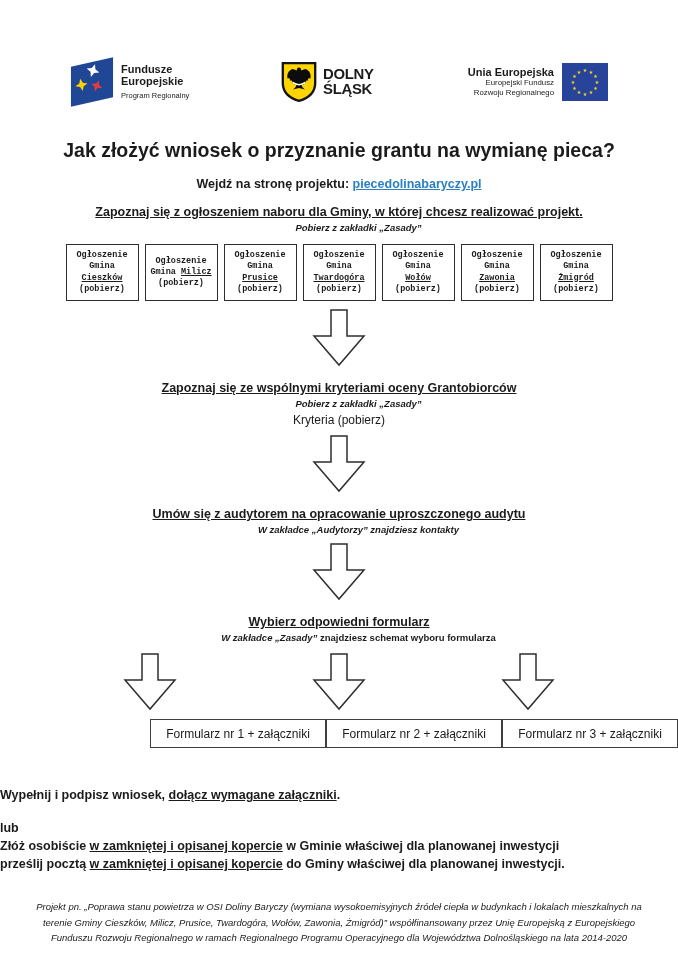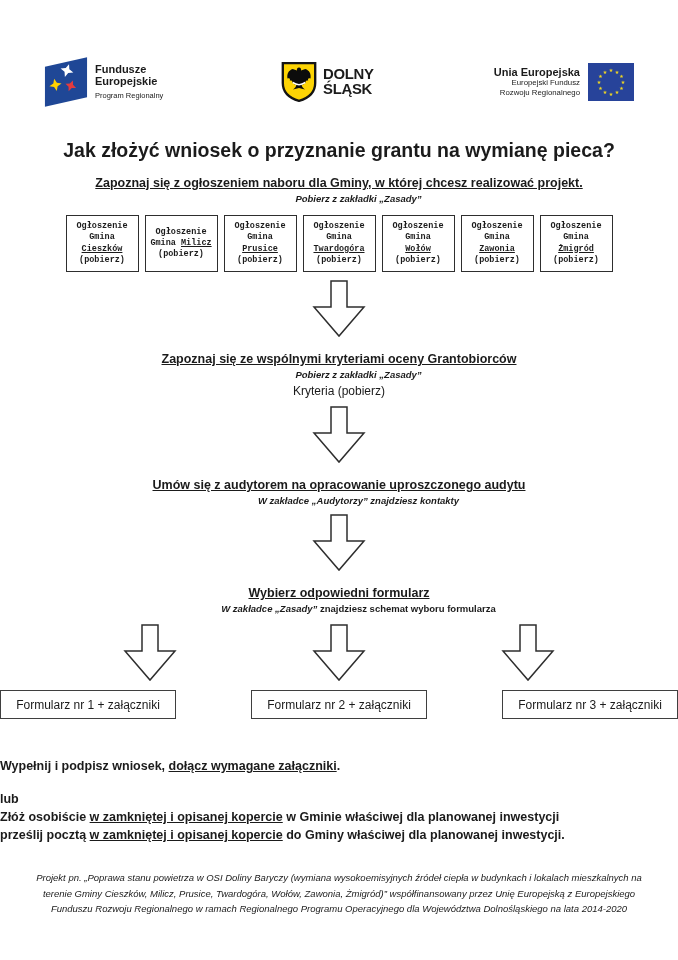--- a/index.html
+++ b/index.html
@@ -2,21 +2,21 @@
 <html lang="pl"><head>
 <meta charset="utf-8">
 <style>
   html,body{margin:0;padding:0;background:#ffffff;}
   .page{
     position:relative;width:678px;height:960px;margin:0 auto;background:#fff;
     font-family:"Liberation Sans","DejaVu Sans",sans-serif;color:#1b1b1b;
     overflow:hidden;box-sizing:border-box;padding-top:55px;
   }
   
-  .logos{margin:0 44px;height:54px;display:flex;align-items:center;justify-content:space-between;}
+  .logos{margin:0 70px;height:54px;display:flex;align-items:center;justify-content:space-between;}
   .logo{display:flex;align-items:center;}
   .fe-text{margin-left:7px;}
   .fe-title{font-weight:bold;font-size:11px;line-height:1.08;}
   .fe-title span{display:block;}
   .fe-sub{font-size:7.5px;margin-top:3px;}
   .pl-flag{width:56px;height:37px;border:1px solid #d9d9d9;box-sizing:border-box;}
   .pl-flag .w{height:50%;background:#fff;}
   .pl-flag .r{height:50%;background:#d2203a;}
   .pl-text{margin-left:9px;font-weight:bold;font-size:11.5px;line-height:1.12;}
   .pl-text span{display:block;}
@@ -42,21 +42,21 @@
     display:flex;flex-direction:column;align-items:center;justify-content:center;
     text-align:center;font-size:8.5px;font-weight:bold;line-height:1.32;cursor:pointer;
   }
   .gbox .gl:empty{display:none;}
   .u{text-decoration:underline;}
   
   .arrow{display:block;margin:8px auto 0;}
   .arrow-row{margin-top:10px;padding:0 123px;display:flex;justify-content:space-between;}
   .arrow-row .arrow{margin:0;}
   
-  .form-row{margin-top:8px;display:flex;justify-content:space-between;gap:13px;}
+  .form-row{margin-top:8px;display:flex;justify-content:flex-end;}
   .fbox{
     width:176px;height:29px;border:1.5px solid #3f3f3f;box-sizing:border-box;
     display:flex;align-items:center;justify-content:center;font-size:12px;cursor:pointer;
   }
   
   .final{margin-top:40px;font-size:12.5px;font-weight:bold;}
   .final-l1{margin-bottom:17px;}
   .final-grp{line-height:1.45;}
   
   .footer{
@@ -121,20 +121,21 @@
           <text x="11" y="21">★</text>
             <text x="12.6" y="15">★</text>
             <text x="17" y="10.6">★</text>
         </g>
       </svg>
     </div>
   </header>
 
   <h1 class="title">Jak złożyć wniosek o przyznanie grantu na wymianę pieca?</h1>
 
+  <p class="intro"><span>Wejdź na stronę projektu: </span><a class="link">piecedolinabaryczy.pl</a></p>
 
   <div class="step">
     <div class="step-h">Zapoznaj się z ogłoszeniem naboru dla Gminy, w której chcesz realizować projekt.</div>
     <div class="step-note">Pobierz z zakładki „Zasady”</div>
   </div>
 
   <div class="gbox-row">
     <div class="gbox">
       <span class="gl">Ogłoszenie</span>
       <span class="gl">Gmina</span>

